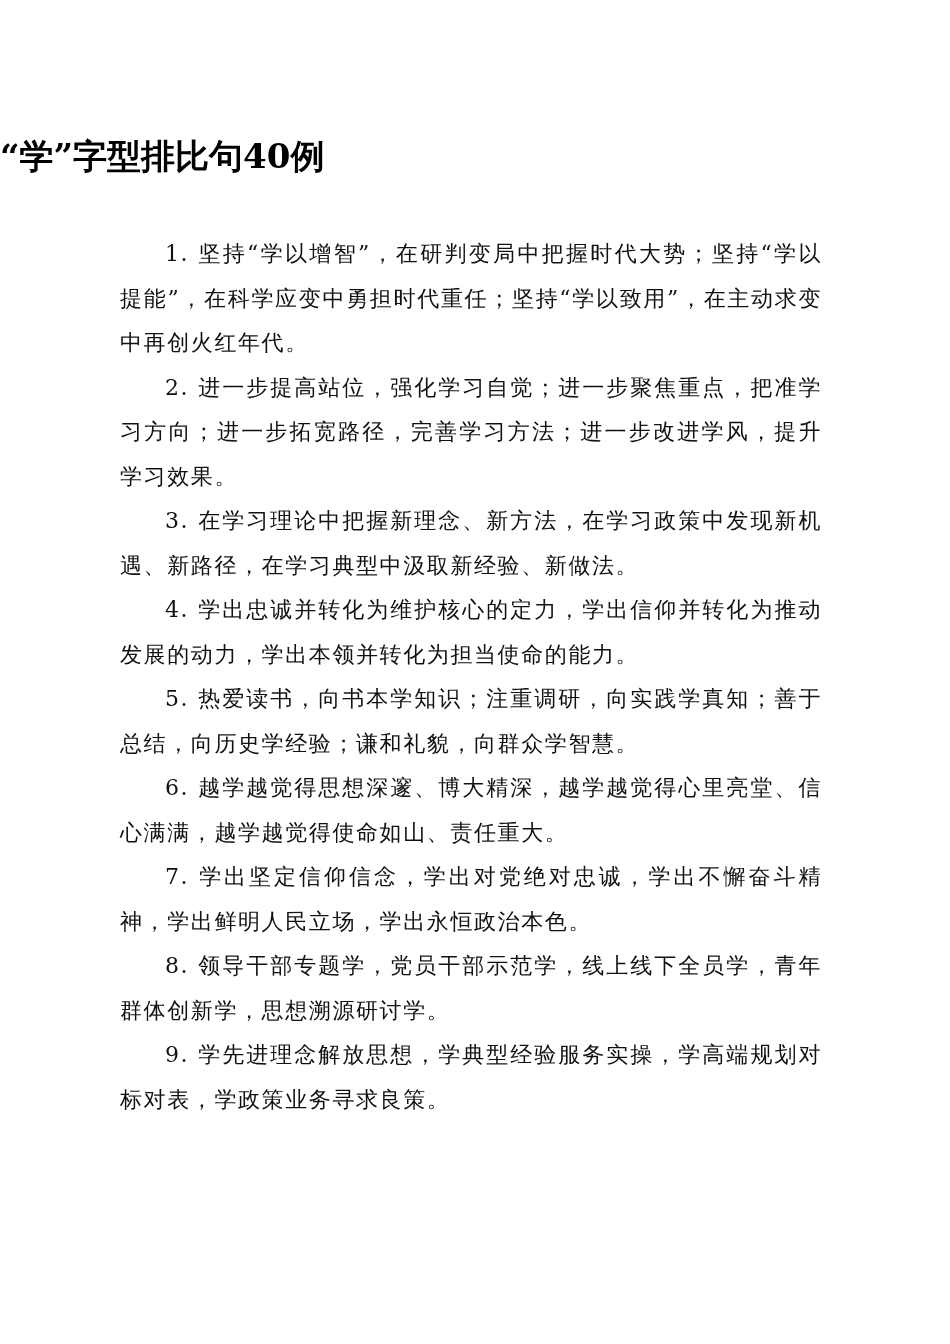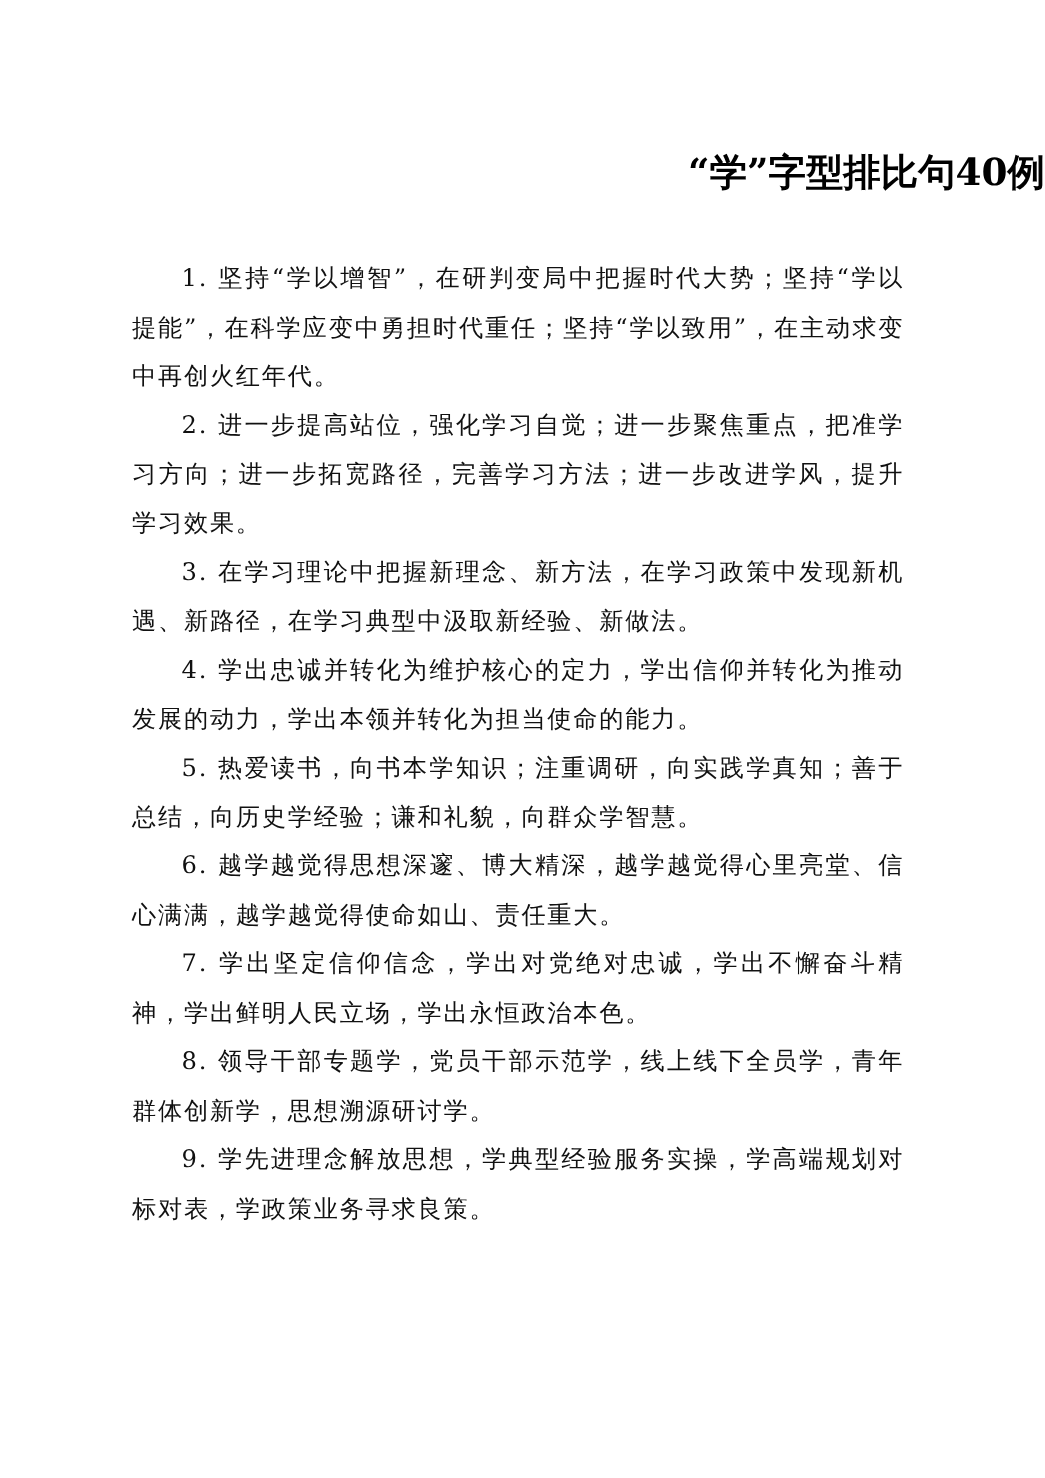--- a/index.html
+++ b/index.html
@@ -1,21 +1,21 @@
 <!DOCTYPE html>
 <html><head>
 <meta charset="utf-8">
 <style>
   html, body { margin: 0; padding: 0; background: #ffffff; }
   body { width: 950px; height: 1344px; position: relative; overflow: hidden; }
   .page {
     position: absolute; left: 0; top: 0; width: 950px; height: 1344px; background: #fff;
   }
   .title {
-    position: absolute; top: 134px; left: 0; width: 950px; text-align: right;
+    position: absolute; top: 134px; left: 0; width: 950px; text-align: left;
     font-family: "DejaVu Serif", "Liberation Serif", serif;
     font-weight: bold; font-size: 34px; color: #000; letter-spacing: 0px;
   }
   .body {
     position: absolute; left: 120px; top: 232px; width: 702px;
     font-family: "DejaVu Serif", "Liberation Serif", serif;
     font-size: 22px; line-height: 44.5px; color: #111;
     text-align: justify; letter-spacing: 1.6px;
   }
   .para { margin: 0; text-indent: 45px; }

